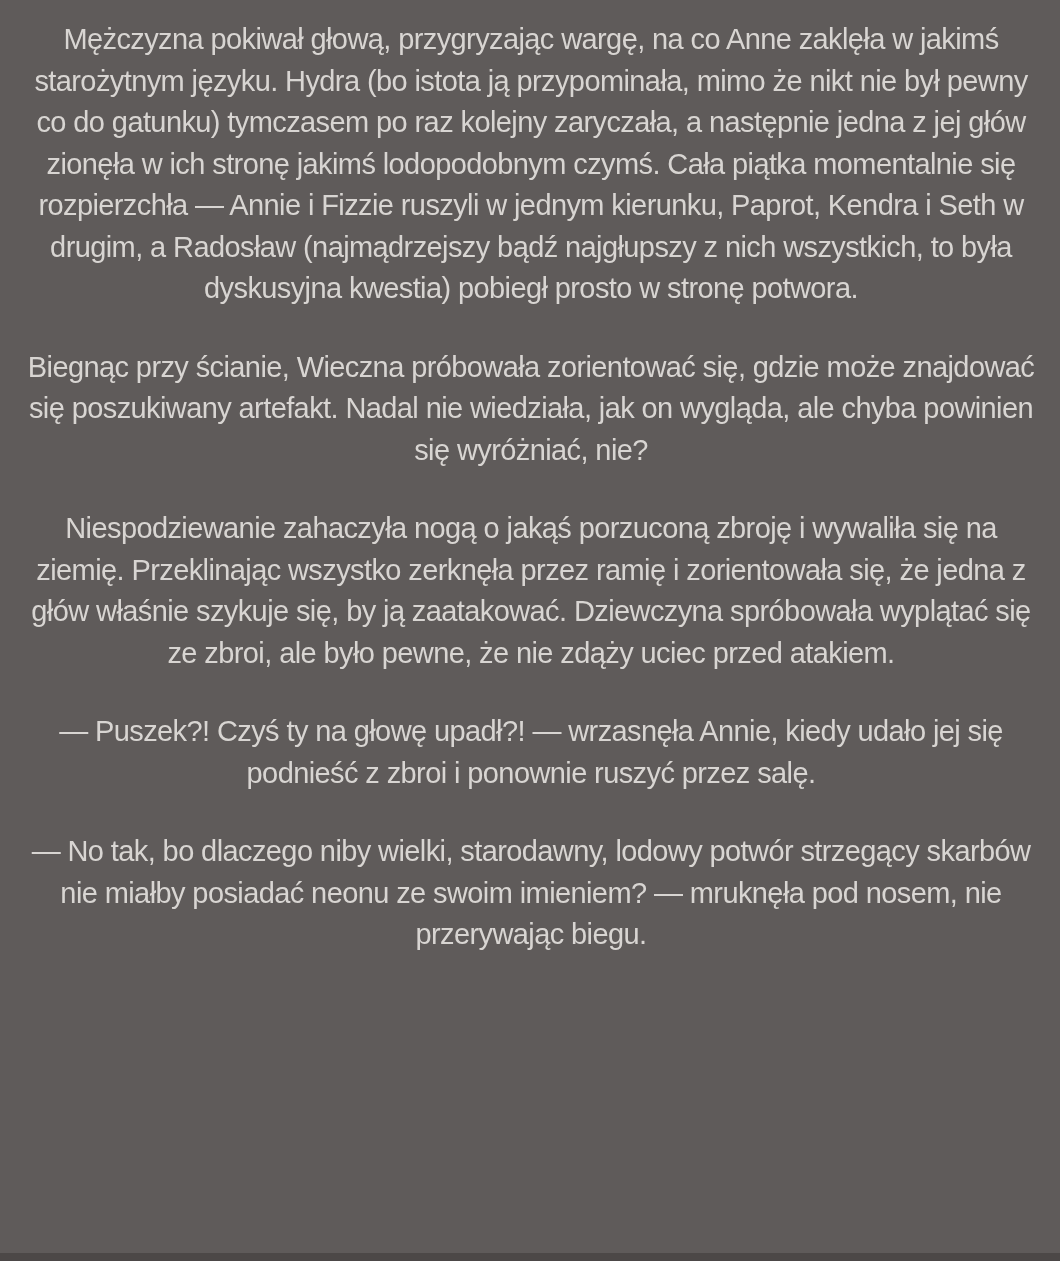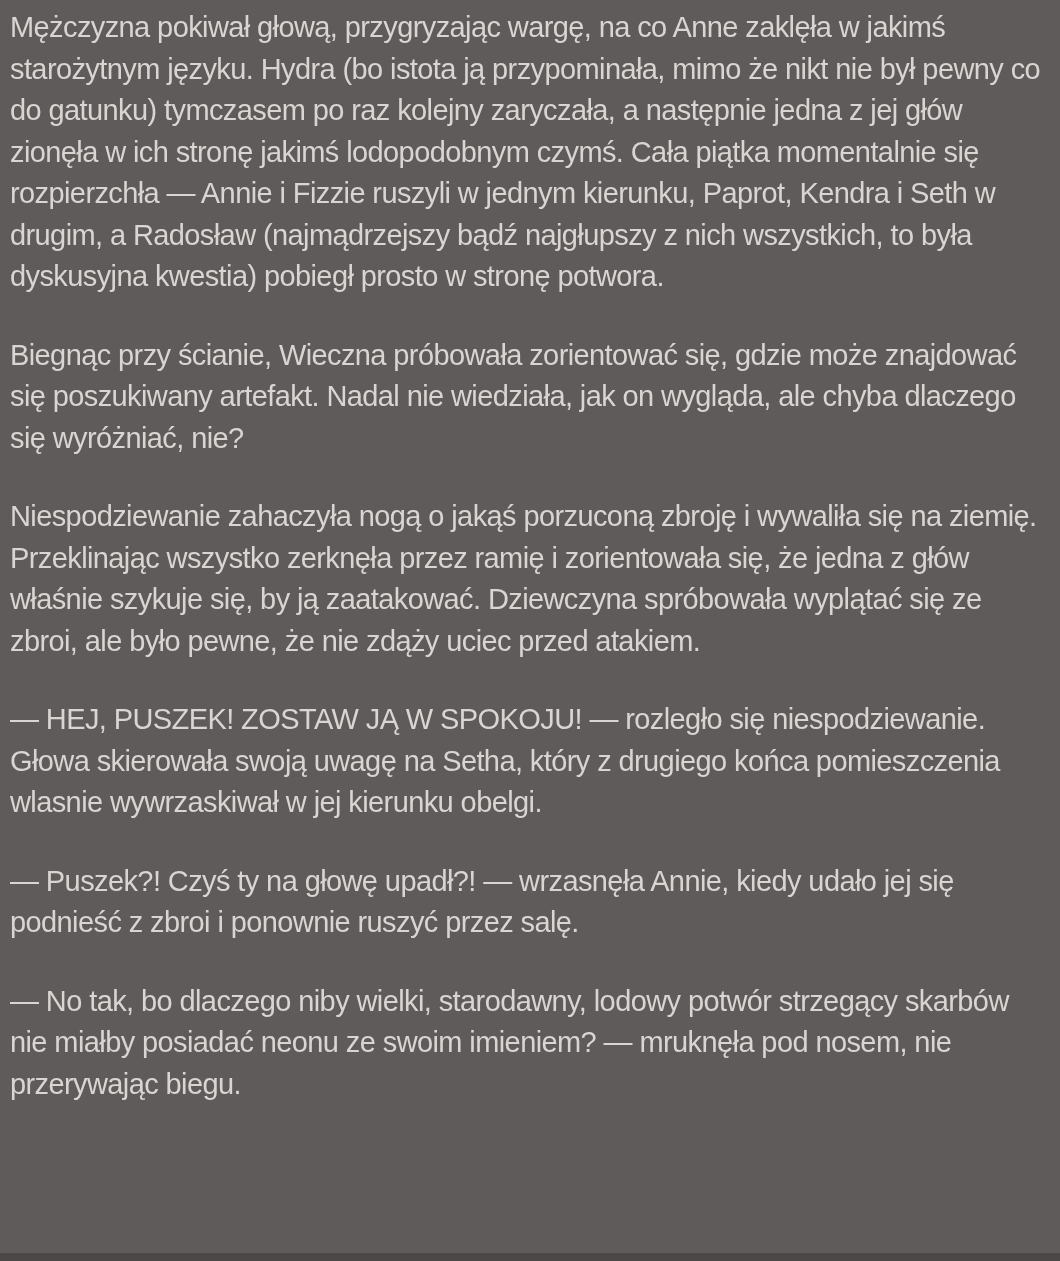--- a/index.html
+++ b/index.html
@@ -19,39 +19,39 @@
     padding: 7px 8px 0 10px;
     font-family: "Liberation Sans", sans-serif;
     font-weight: 300;
     font-size: 29px;
     letter-spacing: -0.6px;
     line-height: 41.5px;
     color: #d8d5d2;
     text-align: left;
   }
   .story p {
-    margin: 0;
+    margin: 12px;
+    text-align: center;
   }
   .story p + p {
     margin-top: 37px;
   }
   .bottom-bar {
     position: absolute;
     left: 0;
     bottom: 0;
     width: 100%;
     height: 8px;
     background: #4c4847;
   }
 </style>
 </head>
 <body>
 
 <div class="story">
   <p>Mężczyzna pokiwał głową, przygryzając wargę, na co Anne zaklęła w jakimś starożytnym języku. Hydra (bo istota ją przypominała, mimo że nikt nie był pewny co do gatunku) tymczasem po raz kolejny zaryczała, a następnie jedna z jej głów zionęła w ich stronę jakimś lodopodobnym czymś. Cała piątka momentalnie się rozpierzchła — Annie i Fizzie ruszyli w jednym kierunku, Paprot, Kendra i Seth w drugim, a Radosław (najmądrzejszy bądź najgłupszy z nich wszystkich, to była dyskusyjna kwestia) pobiegł prosto w stronę potwora.</p>
-  <p>Biegnąc przy ścianie, Wieczna próbowała zorientować się, gdzie może znajdować się poszukiwany artefakt. Nadal nie wiedziała, jak on wygląda, ale chyba dlaczego się wyróżniać, nie?</p>
+  <p>Biegnąc przy ścianie, Wieczna próbowała zorientować się, gdzie może znajdować się poszukiwany artefakt. Nadal nie wiedziała, jak on wygląda, ale chyba powinien się wyróżniać, nie?</p>
   <p>Niespodziewanie zahaczyła nogą o jakąś porzuconą zbroję i wywaliła się na ziemię. Przeklinając wszystko zerknęła przez ramię i zorientowała się, że jedna z głów właśnie szykuje się, by ją zaatakować. Dziewczyna spróbowała wyplątać się ze zbroi, ale było pewne, że nie zdąży uciec przed atakiem.</p>
-  <p>— HEJ, PUSZEK! ZOSTAW JĄ W SPOKOJU! — rozległo się niespodziewanie. Głowa skierowała swoją uwagę na Setha, który z drugiego końca pomieszczenia wlasnie wywrzaskiwał w jej kierunku obelgi.</p>
   <p>— Puszek?! Czyś ty na głowę upadł?! — wrzasnęła Annie, kiedy udało jej się podnieść z zbroi i ponownie ruszyć przez salę.</p>
   <p>— No tak, bo dlaczego niby wielki, starodawny, lodowy potwór strzegący skarbów nie miałby posiadać neonu ze swoim imieniem? — mruknęła pod nosem, nie przerywając biegu.</p>
 </div>
 
 <div class="bottom-bar"></div>
 
 </body></html>

